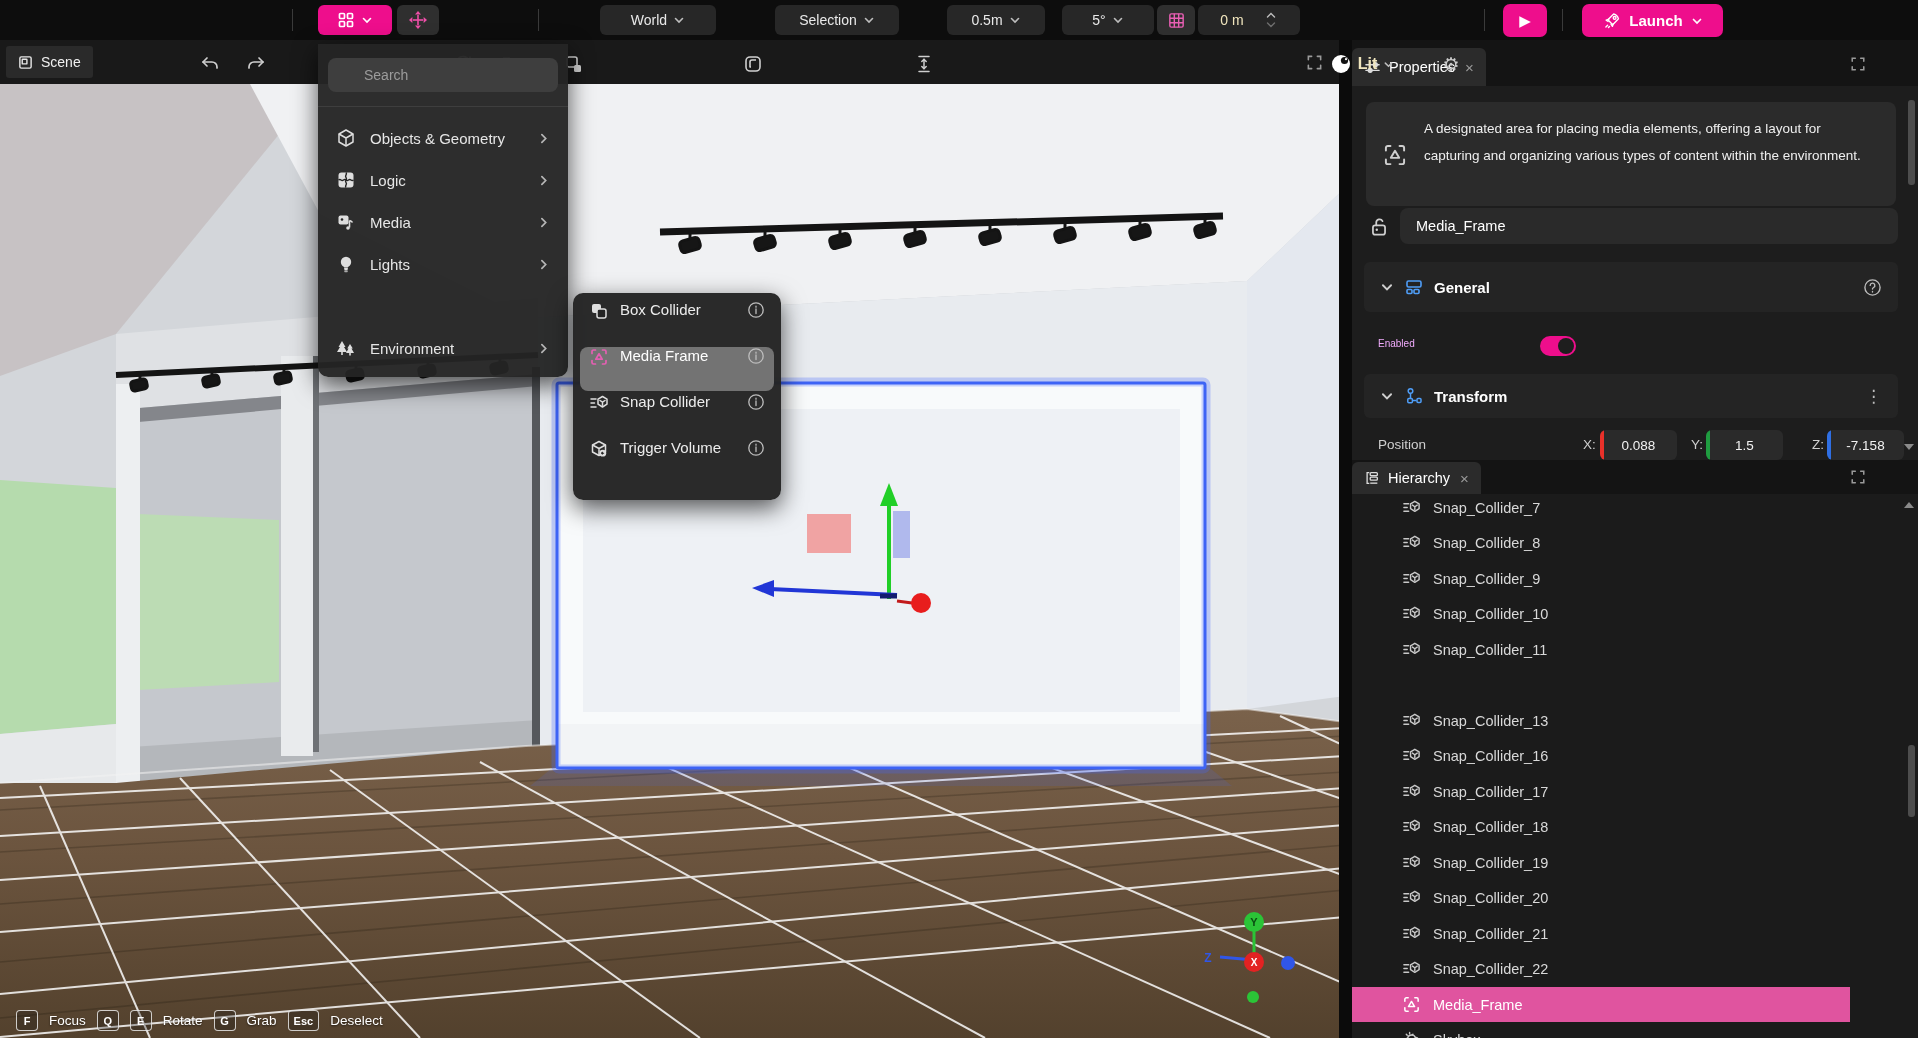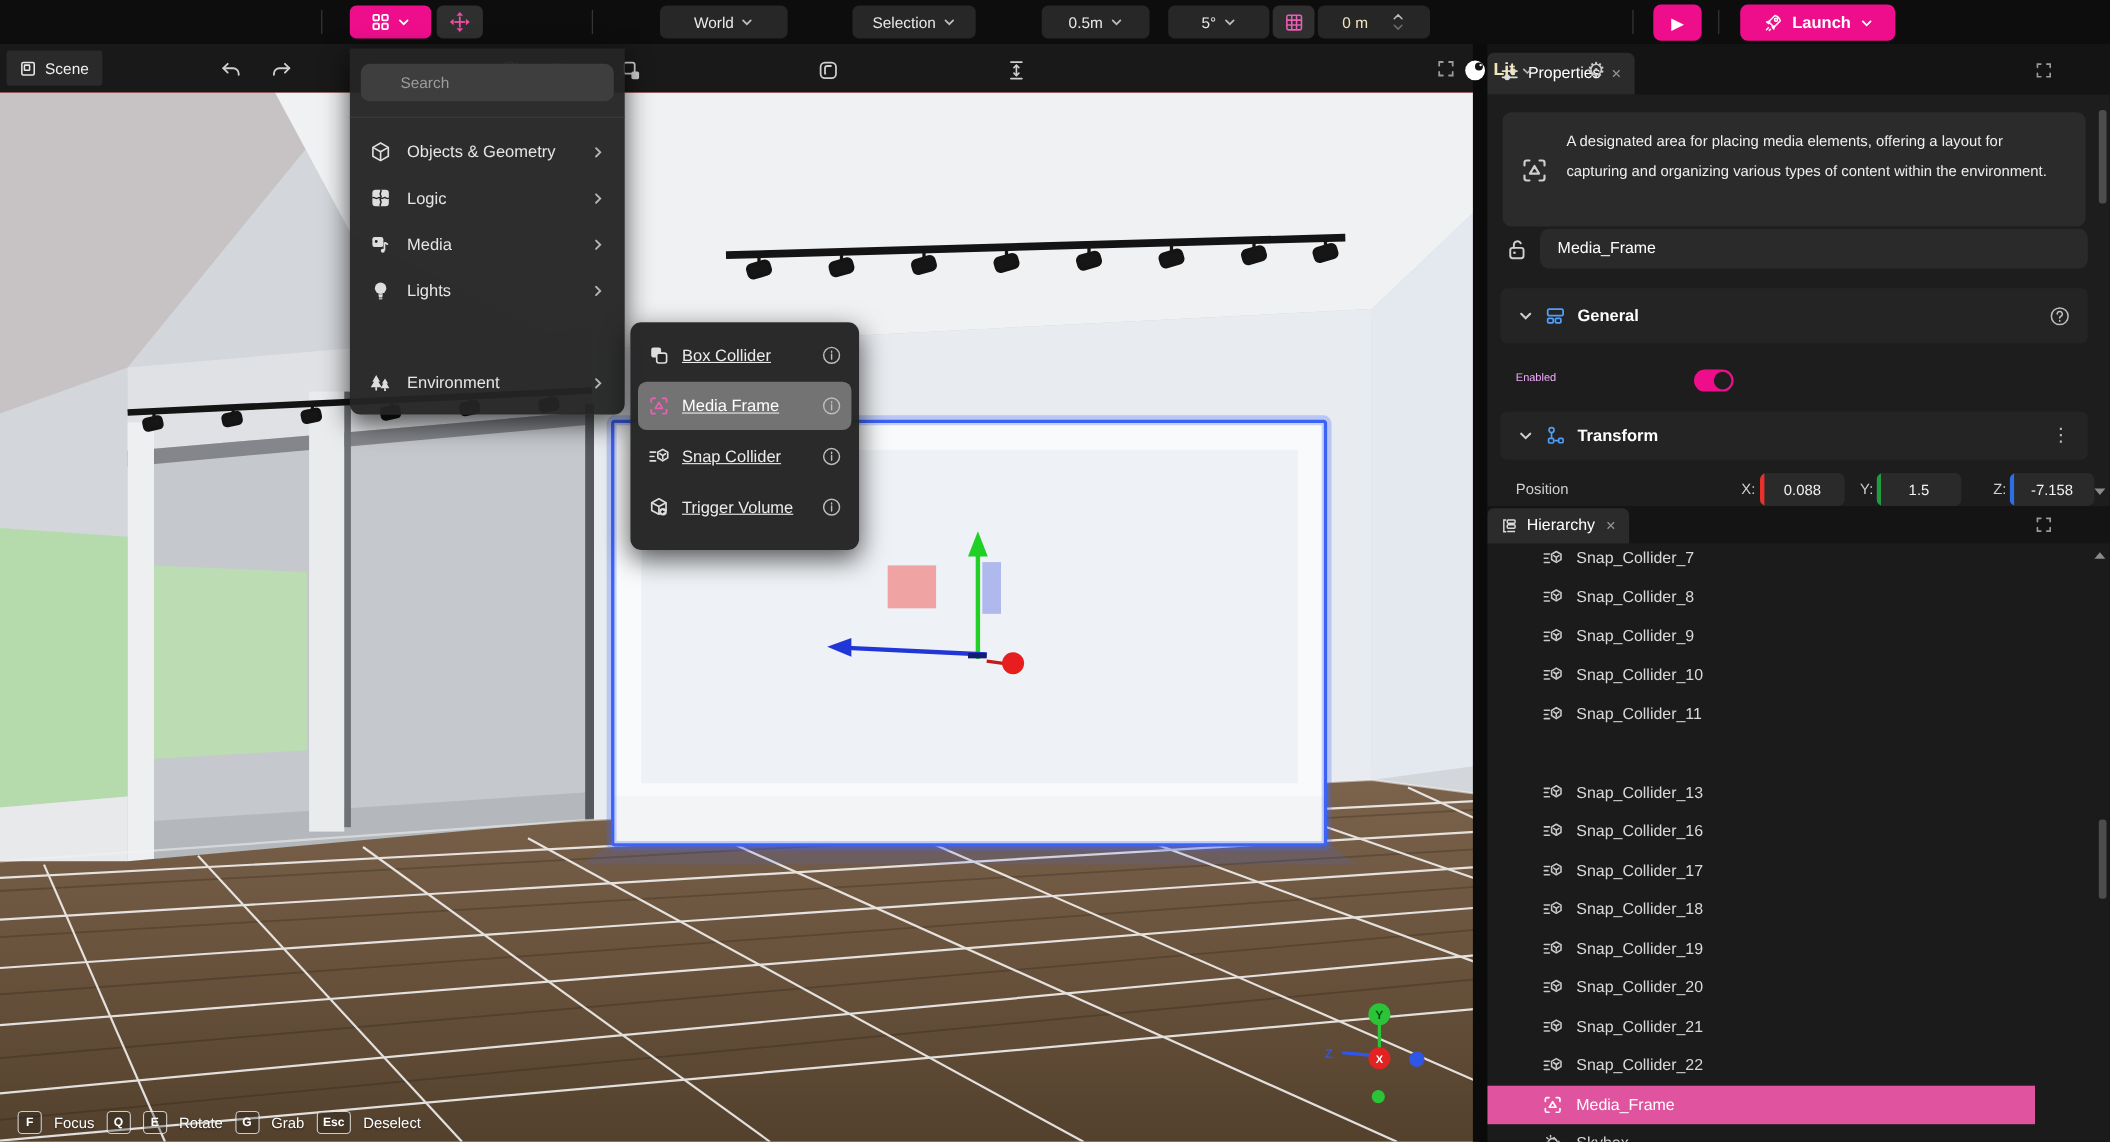--- a/index.html
+++ b/index.html
@@ -16,21 +16,21 @@
   .dd { background:#272727; padding:0 10px; font-size:14px; color:#e9e9e9; }
   .pink { background:#ee0e8c; color:#fff; }
   .toolsel { background:#2f2f2f; }
   .vsep { position:absolute; top:9px; width:1px; height:22px; background:#3a3a3a; }
   .pinkfill { background:#ee0e8c; color:#fff; top:4px; height:33px; border-radius:7px; }
   #launch-btn { font-size:15px; font-weight:bold; gap:8px; }
   .warm { color:#f0e5bd; }
   .ddlabel { white-space:nowrap; }
 
   
-  #viewport { position:absolute; left:0; top:40px; width:1345px; height:998px; background:#ef4444; overflow:hidden;padding-left:48px; }
+  #viewport { position:absolute; left:0; top:40px; width:1345px; height:998px; background:#4d7c0f; overflow:hidden;padding-left:48px; }
   #vp-strip { position:absolute; left:0; top:0; width:1345px; height:44px; background:#191919; }
   #scene-tab { position:absolute; left:6px; top:6px; height:32px; background:#2e2e2ecc; border-radius:3px;
                display:flex; align-items:center; gap:8px; padding:0 12px; color:#f0f0f0; font-size:14px; }
   #panel-divider { position:absolute; left:1339px; top:40px; width:13px; height:998px; background:#0b0b0b; z-index:30; }
 
   
   #hints { position:absolute; left:16px; bottom:7px; display:flex; align-items:center; gap:11px; z-index:5; }
   .kbd { min-width:22px; height:21px; padding:0 5px; border:1.5px solid #f2f2f2cc; border-radius:4px;
          color:#fff; font-size:11px; font-weight:bold; display:flex; align-items:center; justify-content:center;
          background:#1114; }
@@ -45,22 +45,22 @@
   #menu-search-icon { position:absolute; left:20px; top:22px; color:#9c9c9c; }
   #menu-div { position:absolute; left:0; top:62px; width:250px; height:1px; background:#3e3e3e; }
   .mrow { position:absolute; left:6px; width:238px; height:40px; display:flex; align-items:center; gap:14px;
           padding:0 12px; color:#e6e6e6; font-size:15px; cursor:pointer; border-radius:6px; }
   .mrow .chevr { margin-left:auto; color:#b5b5b5; }
   .mic { width:20px; height:20px; color:#dedede; flex:none; }
 
   
   #submenu { position:absolute; left:573px; top:293px; width:208px; height:207px; background:#242424f8;
              border-radius:10px; box-shadow:0 8px 24px #000a; z-index:50; padding-top:5px; }
-  .srow { position:absolute; left:7px; width:194px; height:44px; display:flex; align-items:center; gap:11px;
-          padding:0 9px; color:#ececec; font-size:15px; cursor:pointer; border-radius:8px;text-decoration:underline; }
+  .srow { position:absolute; left:7px; width:194px; height:44px; display:flex; gap:11px;
+          padding:0 9px; color:#ececec; font-size:15px; cursor:pointer; border-radius:8px; }
   .srow.sel { background:#737373; }
   .srow .info { margin-left:auto; color:#bdbdbd; }
 
   
   .panel { position:absolute; left:1352px; width:566px; background:#1d1d1d; overflow:hidden; }
   .tabbar { position:absolute; left:0; top:0; width:566px; background:#141414; }
   .tab { position:absolute; left:0; background:#2b2b2b; border-radius:6px 6px 0 0; display:flex; align-items:center;
          gap:8px; padding:0 12px; color:#fff; font-size:14.5px; cursor:pointer; }
   .tab .x { color:#9a9a9a; font-size:15px; margin-left:2px; cursor:pointer; }
   .expand { position:absolute; color:#9a9a9a; cursor:pointer; }
@@ -157,21 +157,21 @@
     <svg width="12" height="12" viewBox="0 0 12 12" fill="none" stroke="#bdbdbd" stroke-width="1.6" stroke-linecap="round">
         <path d="M2.5 4.5 6 8l3.5-3.5"></path>
       </svg>
   </div>
   <div class="tbtn ghost" style="left:736px;width:34px">
     <svg width="20" height="20" viewBox="0 0 20 20" fill="none" stroke="#cfcfcf" stroke-width="1.6" stroke-linejoin="round">
         <rect x="3" y="3" width="14" height="14" rx="4"></rect>
         <path d="M8 13H7a0 0 0 0 1 0 0V8a2 2 0 0 1 2-2h4"></path>
       </svg>
   </div>
-  <div class="tbtn dd" style="left:775px;width:112px">
+  <div class="tbtn dd" style="left:775px;width:124px">
     <span class="ddlabel">Selection</span>
     <svg width="12" height="12" viewBox="0 0 12 12" fill="none" stroke="#bdbdbd" stroke-width="1.6" stroke-linecap="round">
         <path d="M2.5 4.5 6 8l3.5-3.5"></path>
       </svg>
   </div>
   <div class="tbtn ghost" style="left:908px;width:32px">
     <svg width="18" height="20" viewBox="0 0 18 20" fill="none" stroke="#cfcfcf" stroke-width="1.5" stroke-linecap="round">
         <path d="M4 2.5h10M4 17.5h10"></path>
         <path d="M9 5.5v9"></path>
         <path d="M6.8 7.5 9 5.3l2.2 2.2M6.8 12.5 9 14.7l2.2-2.2"></path>

